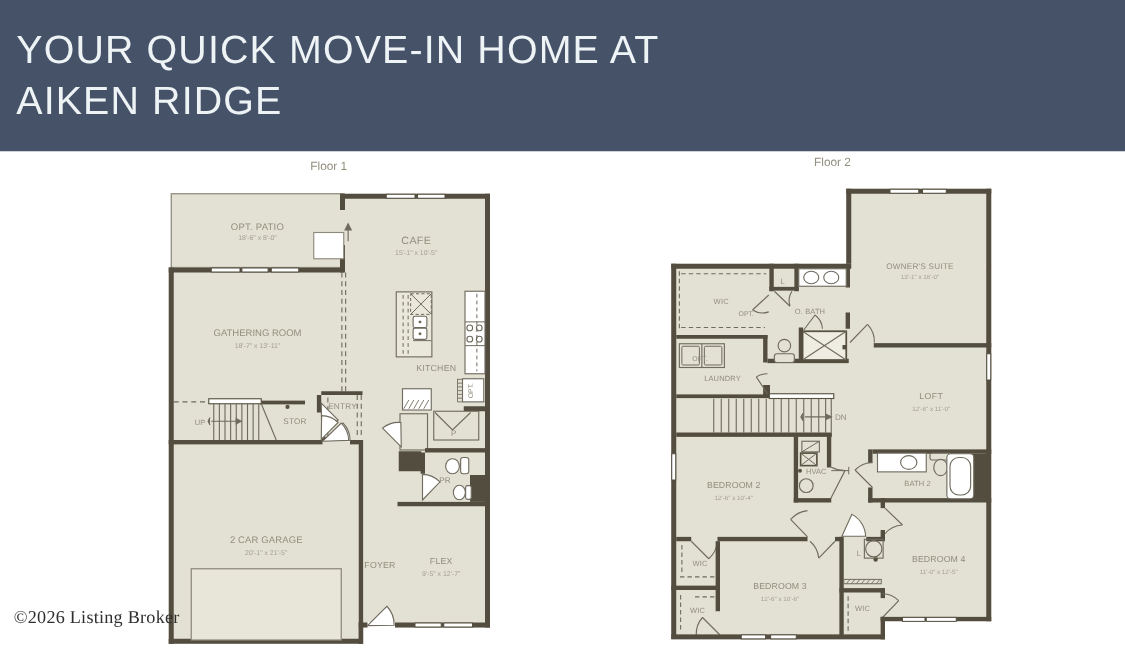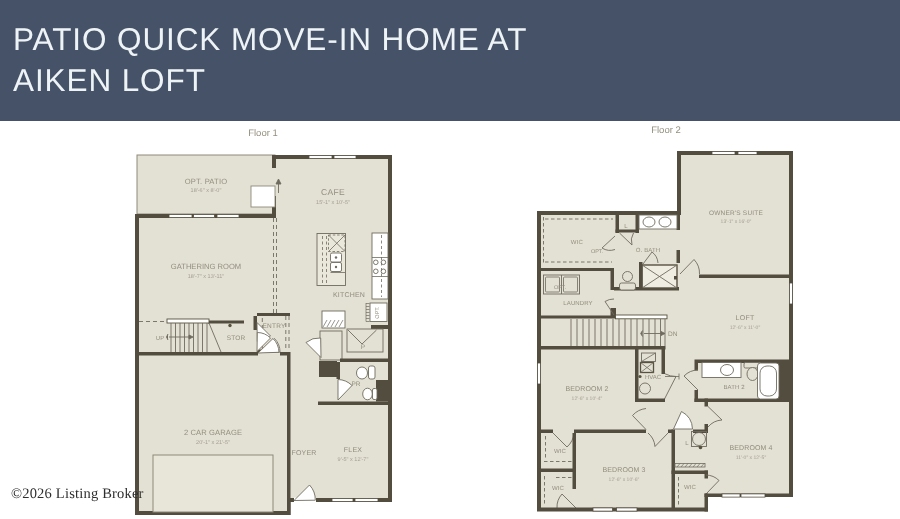--- a/index.html
+++ b/index.html
@@ -9,23 +9,23 @@
 #hdr .h2{position:absolute;left:13px;top:62px;font-size:31.5px;letter-spacing:0.9px}
 #wm{position:absolute;left:11px;top:486px;font-family:"Liberation Serif",serif;font-size:14.5px;color:#2e2e2e;letter-spacing:0.2px}
 svg text{font-family:"Liberation Sans",sans-serif;fill:#938f7e}
 .dim{fill:#a5a192}
 </style>
 </head>
 <body>
 
 <div id="hdr">
 
-<div class="h1">PATIO QUICK MOVE-IN HOME AT</div>
-
-<div class="h2">AIKEN LOFT</div>
+<div class="h1">YOUR QUICK MOVE-IN HOME AT</div>
+
+<div class="h2">AIKEN RIDGE</div>
 </div>
 <svg width="900" height="519" viewBox="0 0 900 519" style="position:absolute;left:0;top:0">
 <g id="floor1">
 
 <text x="263" y="136" font-size="9.5" fill="#55565a" text-anchor="middle">Floor 1</text>
 
 <rect x="137" y="155" width="138" height="59" fill="#e3e0d4" stroke="#8d897b" stroke-width="1"></rect>
 
 <rect x="135" y="214" width="155" height="142" fill="#e3e0d4"></rect>
 

